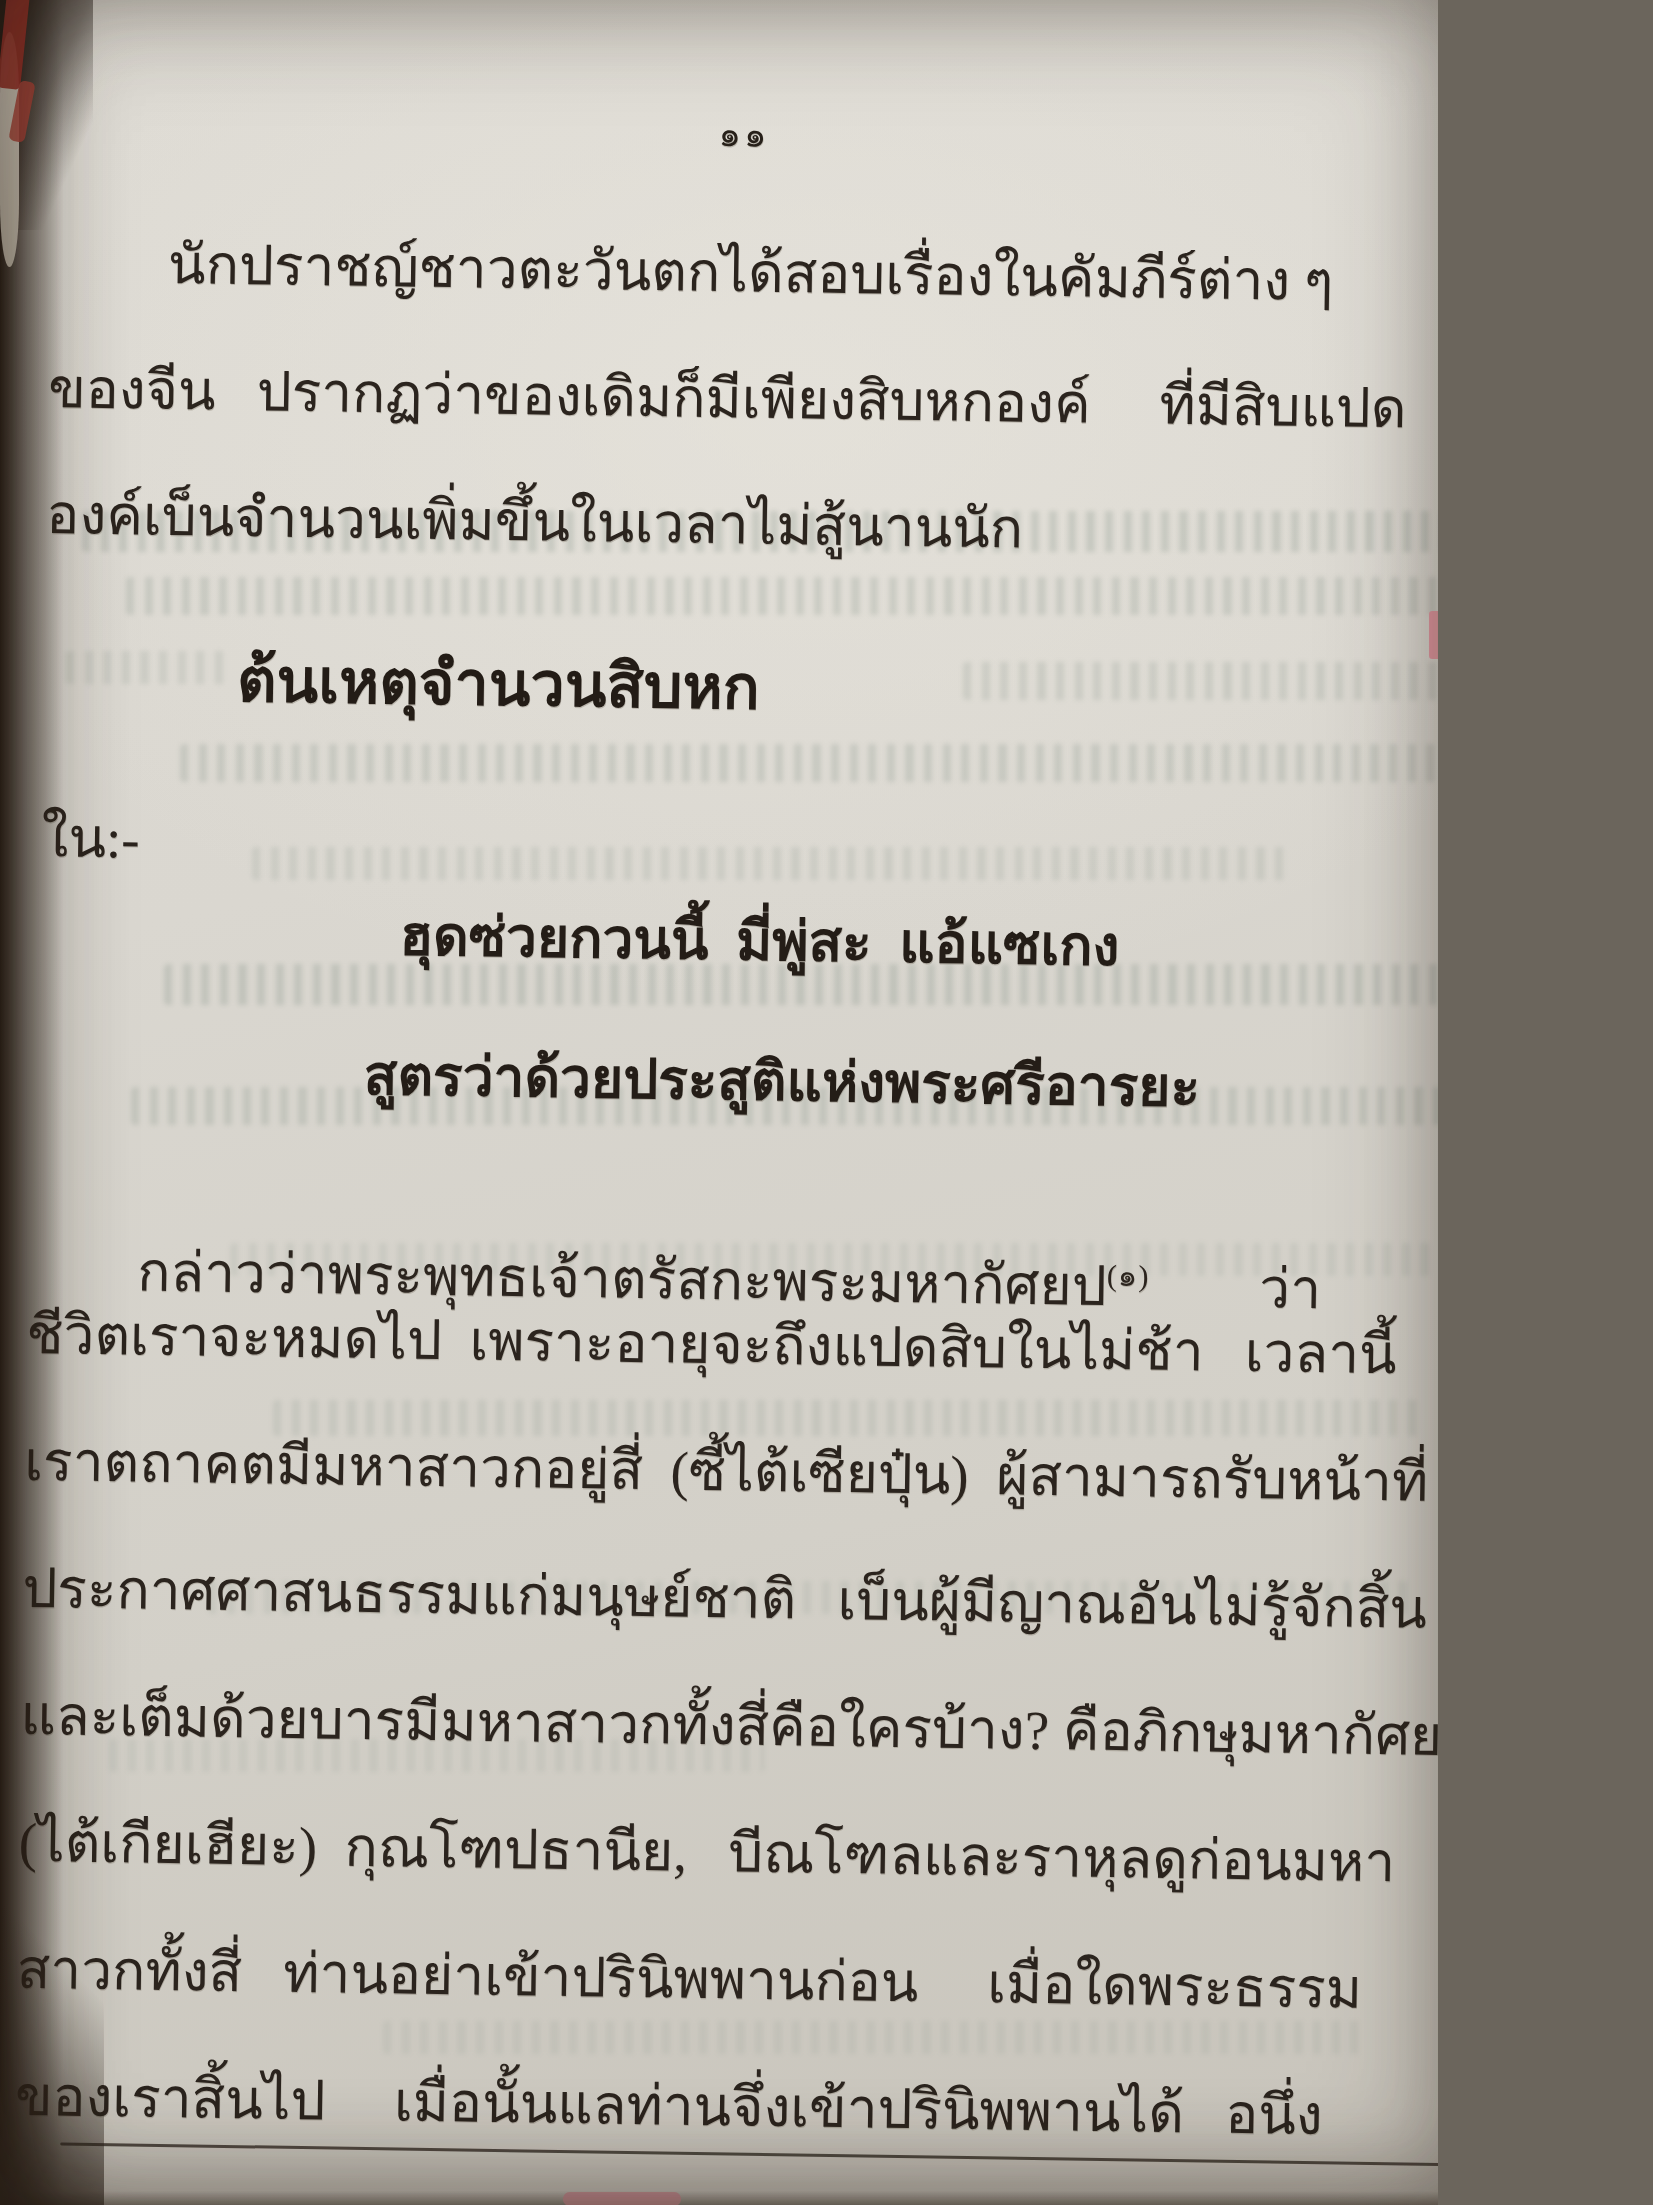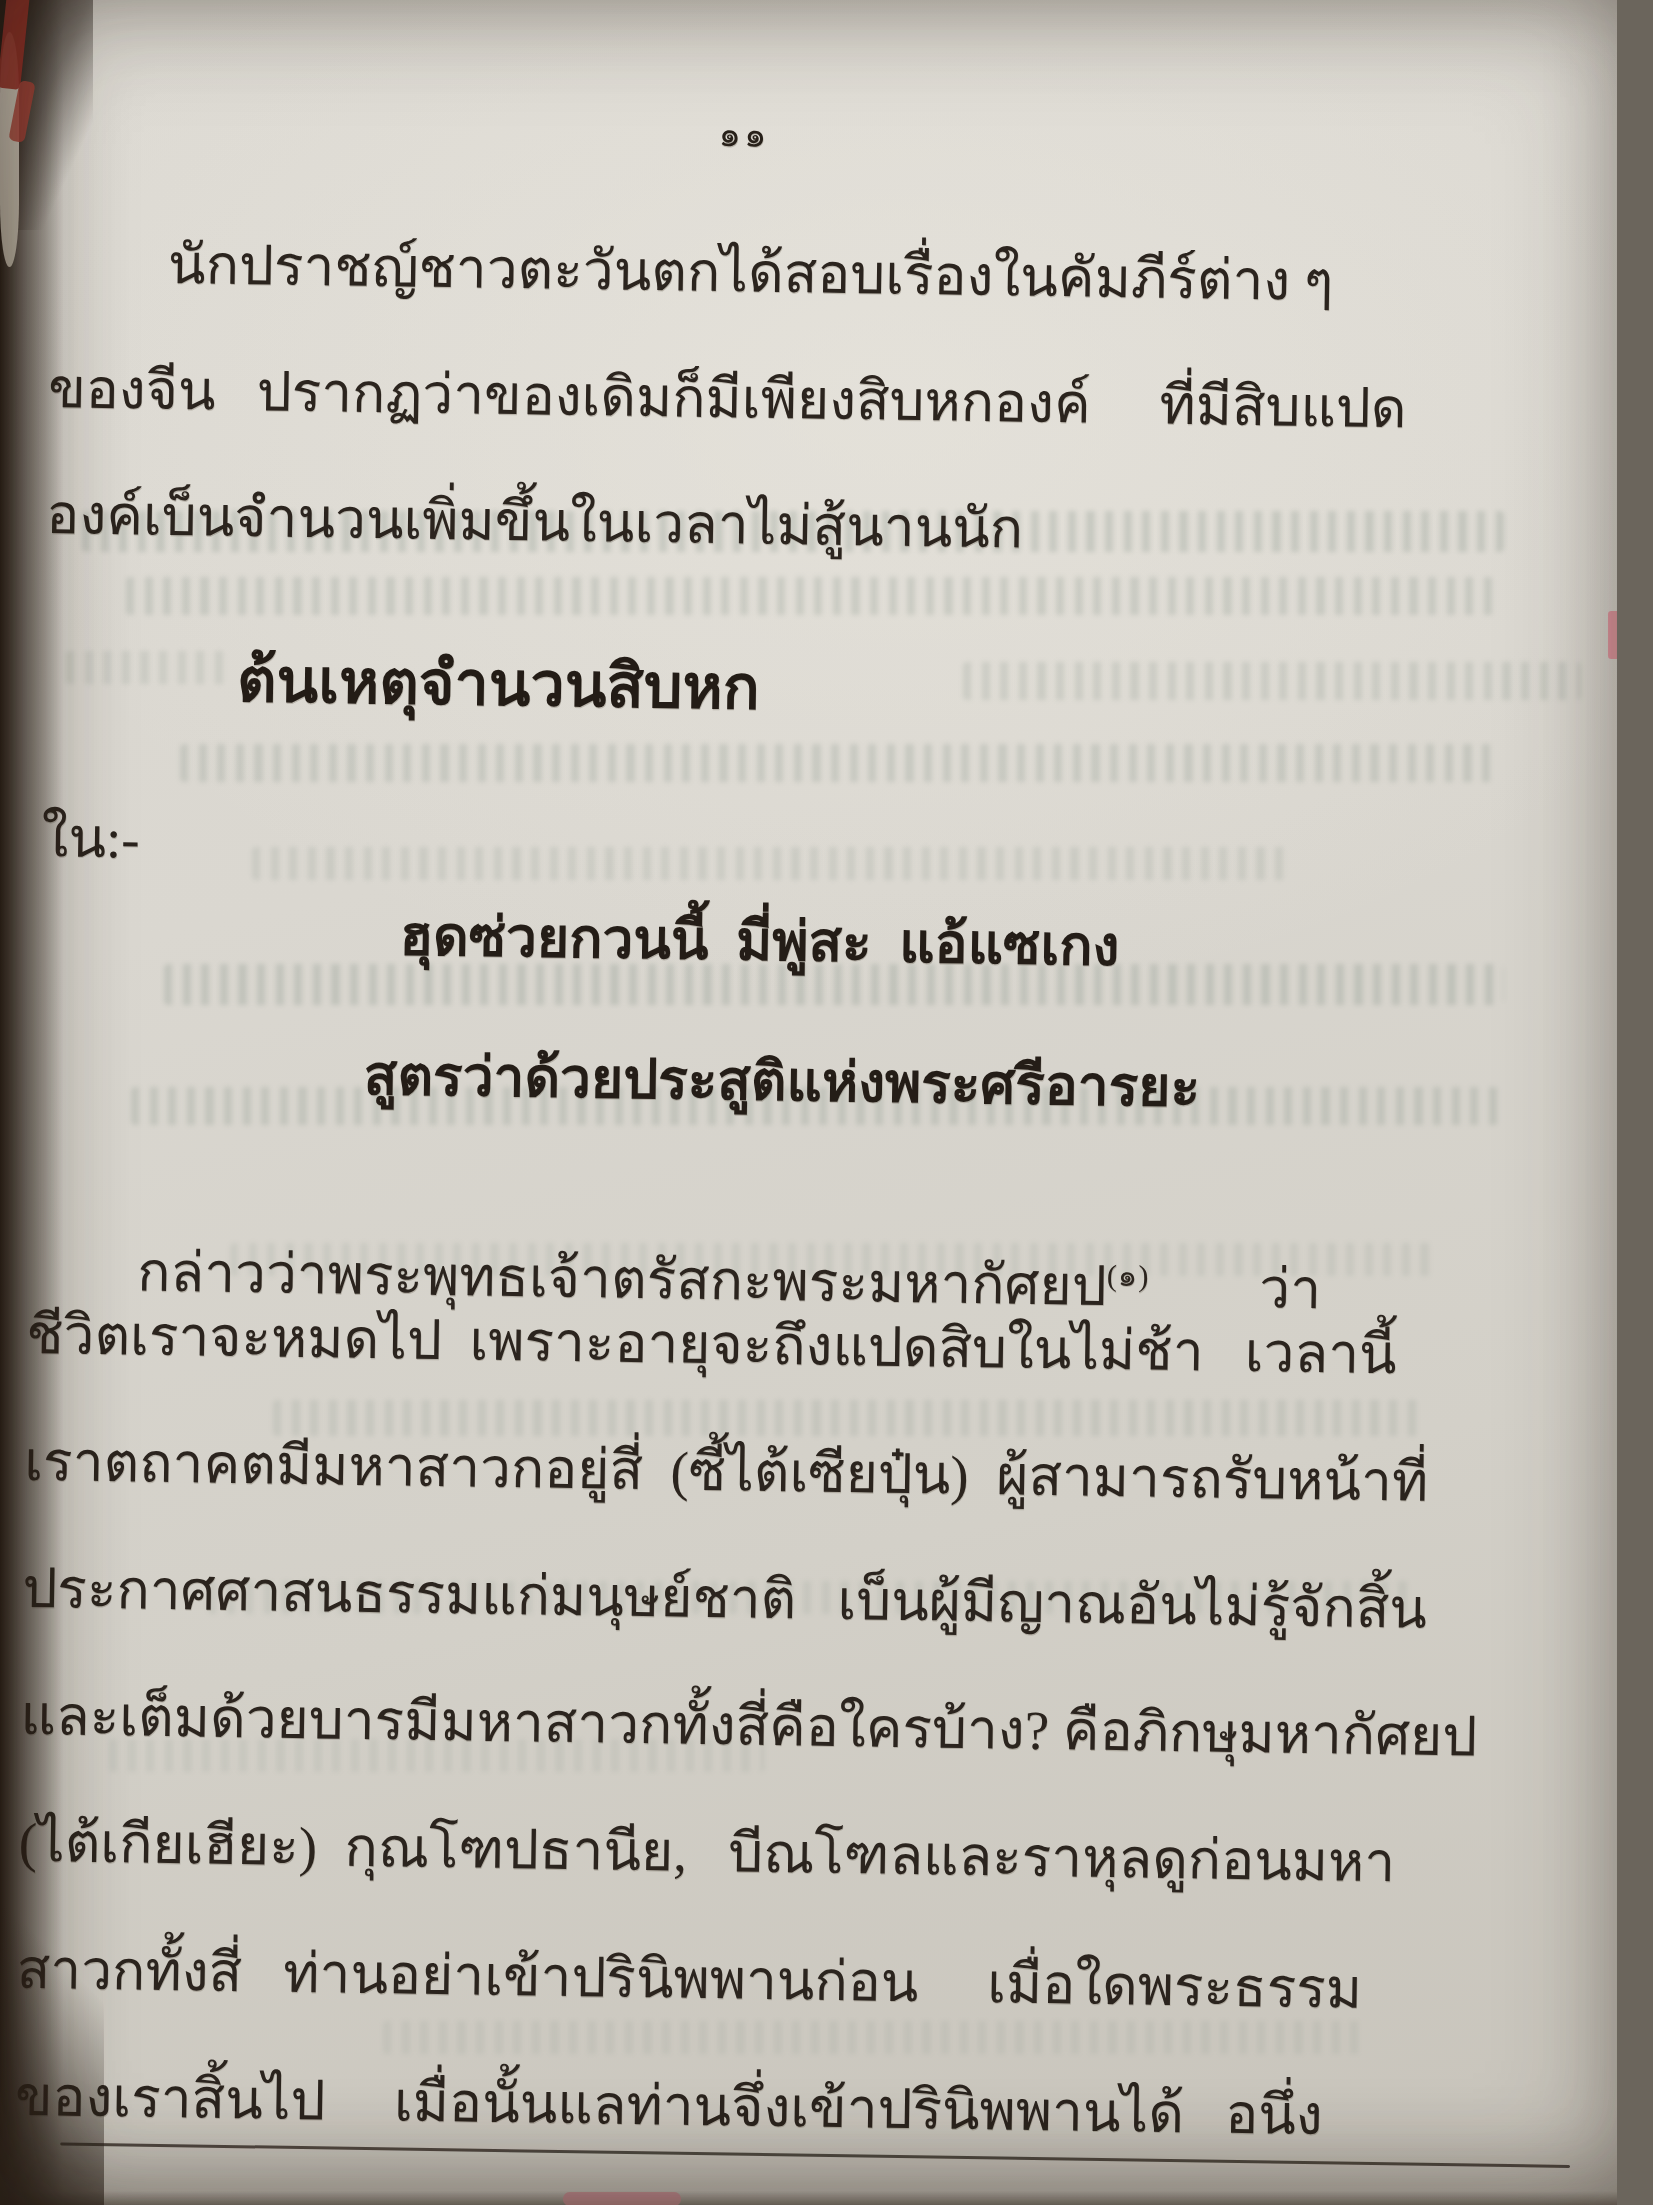--- a/index.html
+++ b/index.html
@@ -1,18 +1,18 @@
 <!DOCTYPE html>
 <html style="font-size:8.8px"><head>
 <meta charset="utf-8">
 <style>
   html,body{margin:0;padding:0;background:#6b655c;}
   .photo{
     position:relative;
-    width:1617px;height:2205px;
+    width:1438px;height:2205px;
     overflow:hidden;
     background:
       radial-gradient(ellipse 1313px 875px at 55% 18%, rgba(235,232,224,.55), rgba(235,232,224,0) 70%),
       linear-gradient(168deg,#dedbd4 0%,#dad7d0 38%,#d3d0c8 68%,#c7c3ba 100%);
     font-family:"Liberation Serif","DejaVu Serif",serif;
     color:#2b241e;
   }
   .photo::after{
     content:"";position:absolute;inset:0;pointer-events:none;z-index:40;
     box-shadow:inset 0 0 120px rgba(45,35,25,.30), inset 49px 0 88px rgba(45,35,25,.26),

